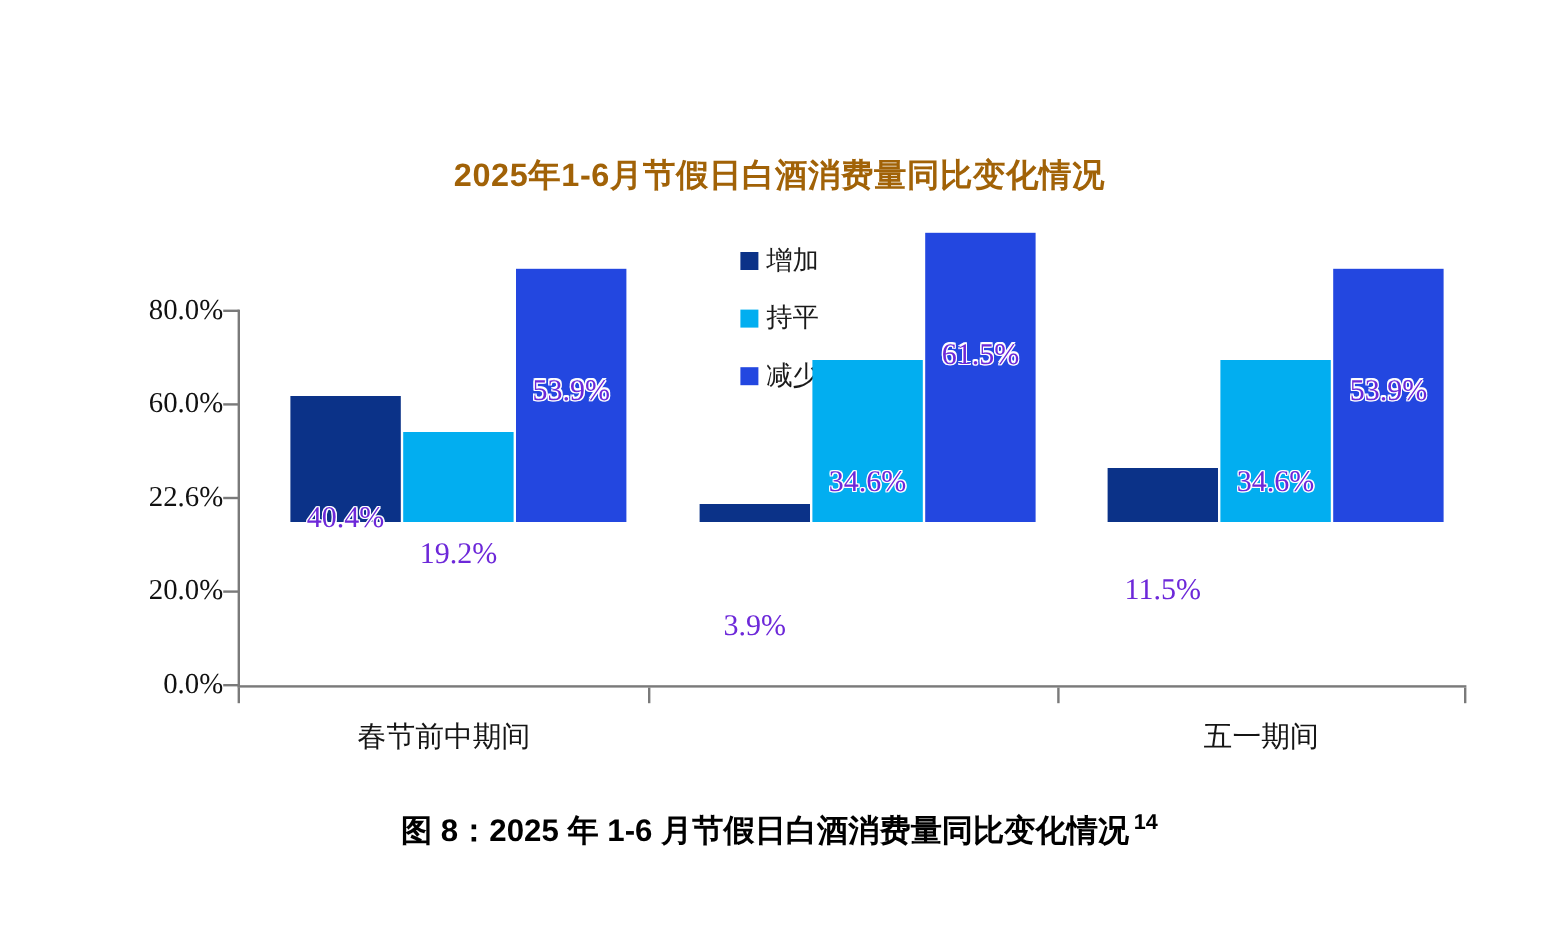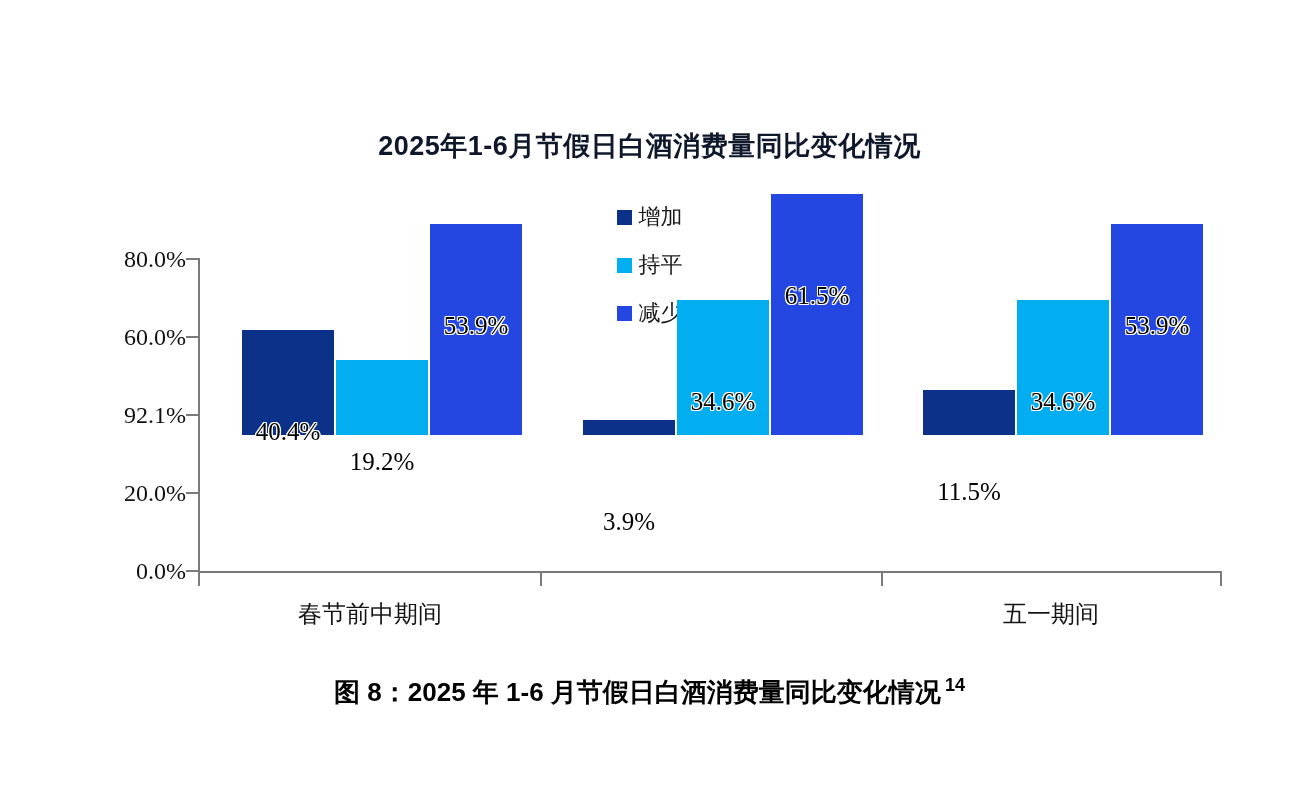--- a/index.html
+++ b/index.html
@@ -20,21 +20,21 @@
   .chart-title {
     position: absolute;
     left: 0;
     top: 128px;
     width: 1299px;
     text-align: center;
     font-family: "Liberation Sans", "DejaVu Sans", sans-serif;
     font-weight: bold;
     font-size: 27px;
     letter-spacing: 0.5px;
-    color: #0f172a;
+    color: #a16207;
     white-space: nowrap;
   }
 
   
   .legend {
     position: absolute;
     left: 0;
     top: 206px;
     width: 1299px;
     display: flex;
@@ -117,21 +117,21 @@
 
   
   .bar {
     position: absolute;
     bottom: 221px;            
   }
   .bar-label {
     position: absolute;
     font-family: "Liberation Serif", "DejaVu Serif", serif;
     font-size: 25px;
-    color: #000000;
+    color: #6d28d9;
     white-space: nowrap;
     transform: translateX(-50%);
     text-shadow:
        1px  0 #fff,  -1px  0 #fff,
        0  1px #fff,   0  -1px #fff,
        1px 1px #fff, -1px -1px #fff,
        1px -1px #fff, -1px 1px #fff;
   }
 
   
@@ -182,21 +182,21 @@
   <div class="legend-entry">
     <span class="legend-swatch" style="background:#2347E0"></span>
     <span class="legend-label">减少</span>
   </div>
 </div>
 
 <div class="plot">
 
   <div class="ytick" style="top:259px">80.0%</div>
   <div class="ytick" style="top:337px">60.0%</div>
-  <div class="ytick" style="top:415px">92.1%</div>
+  <div class="ytick" style="top:415px">22.6%</div>
   <div class="ytick" style="top:493px">20.0%</div>
   <div class="ytick" style="top:571px">0.0%</div>
 
   <div class="y-tickmark" style="top:259px"></div>
   <div class="y-tickmark" style="top:337px"></div>
   <div class="y-tickmark" style="top:415px"></div>
   <div class="y-tickmark" style="top:493px"></div>
   <div class="y-tickmark" style="top:571px"></div>
 
   <div class="y-axis"></div>

